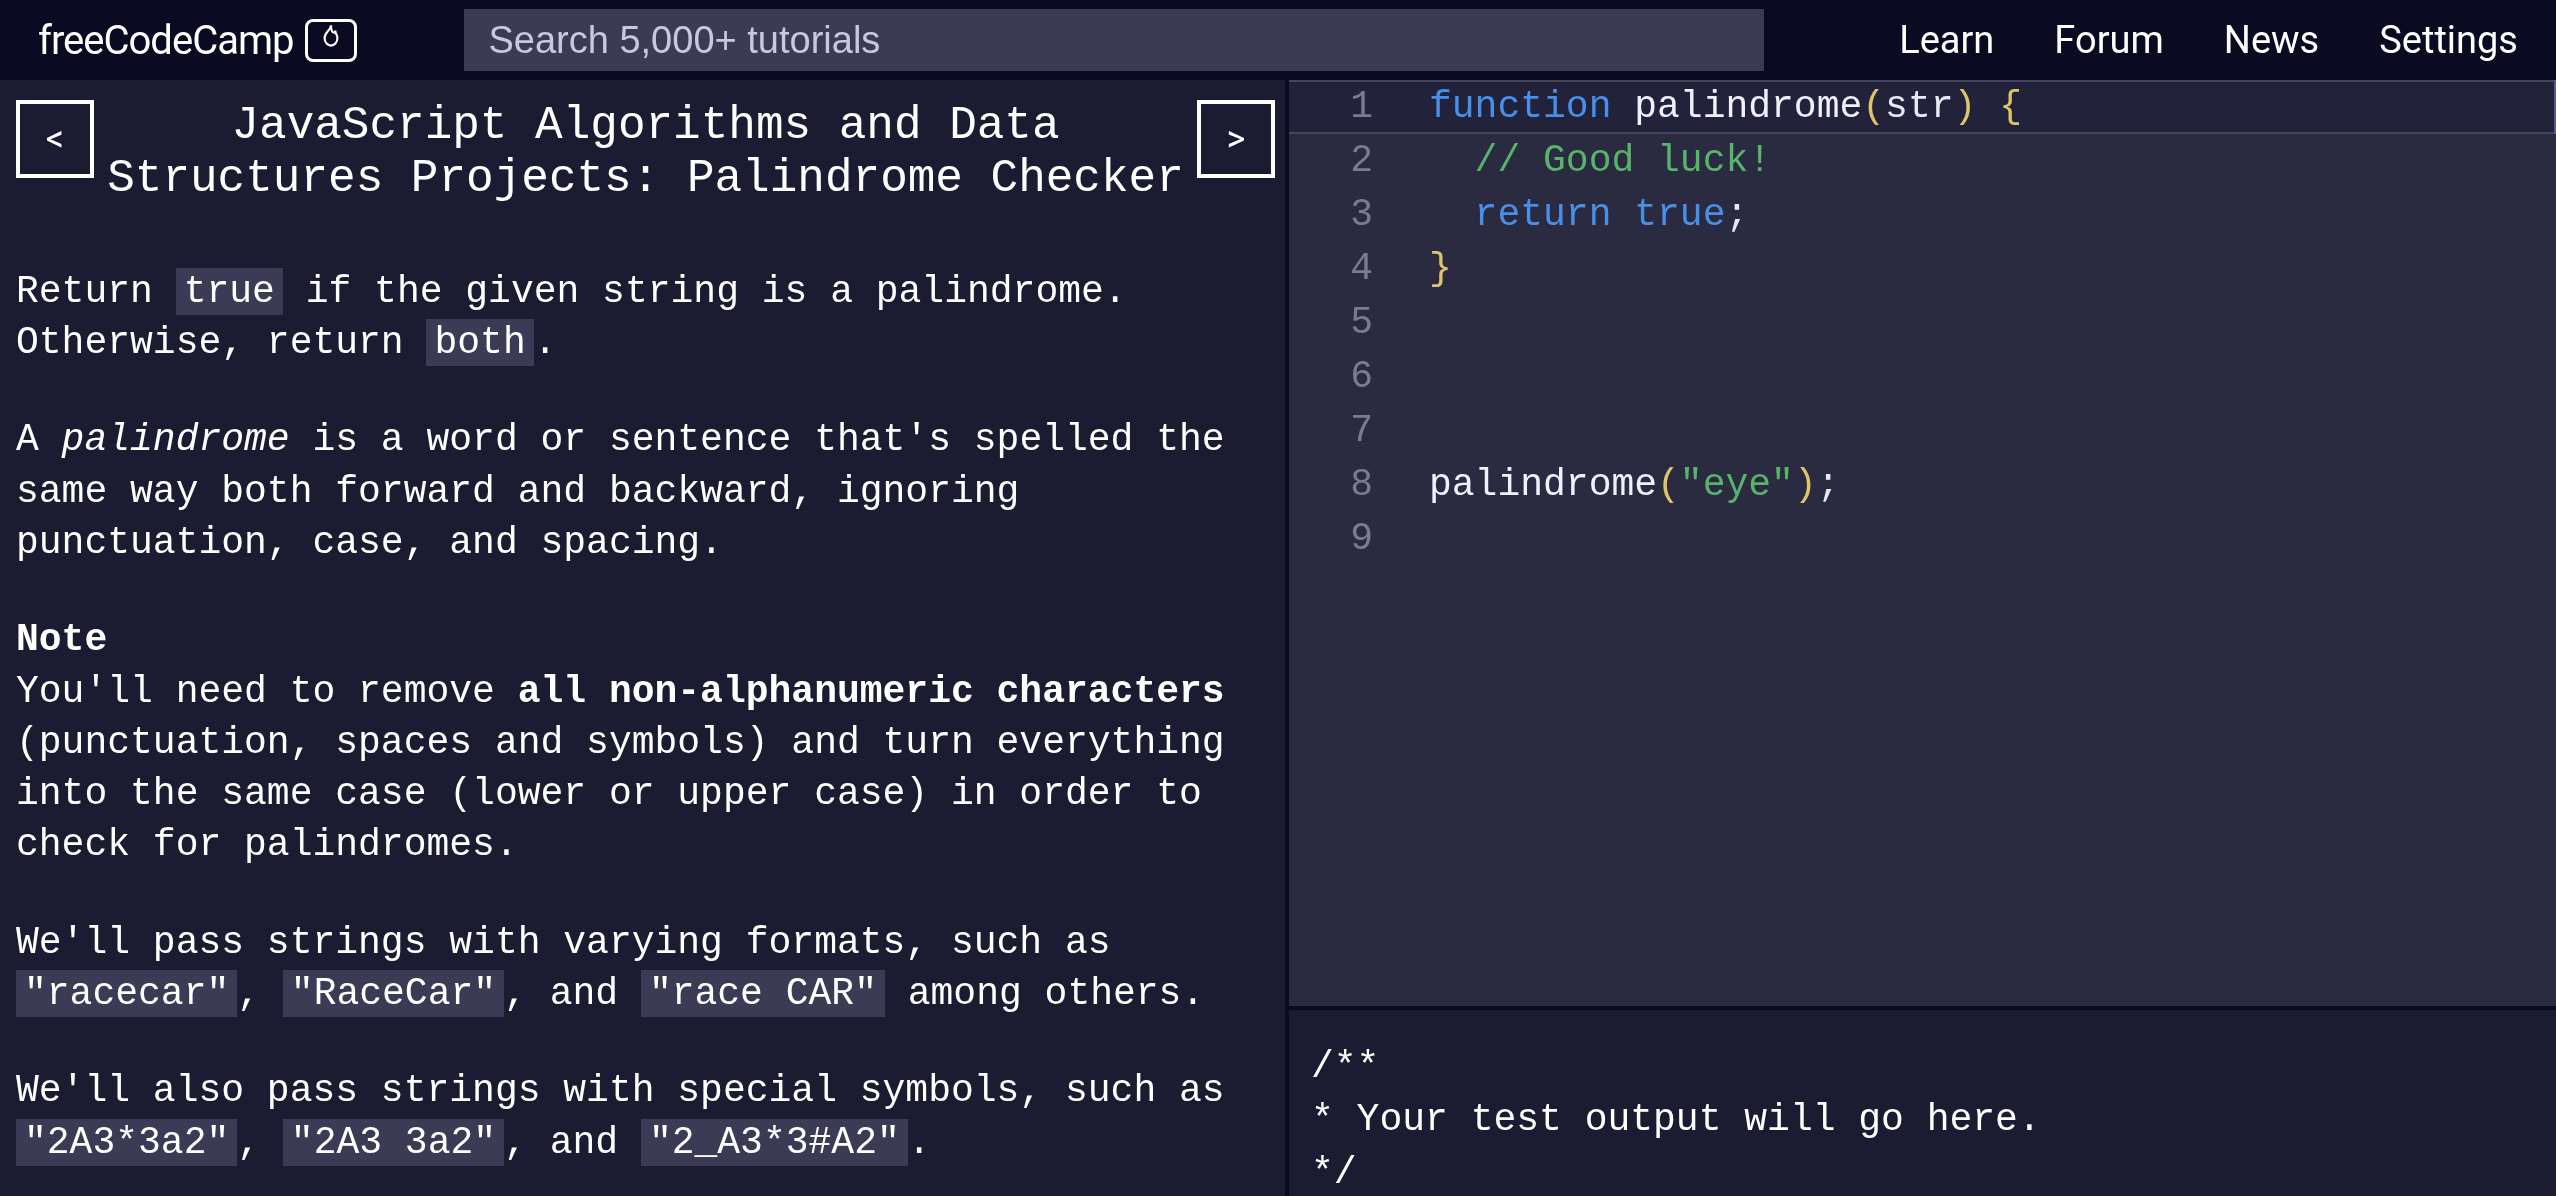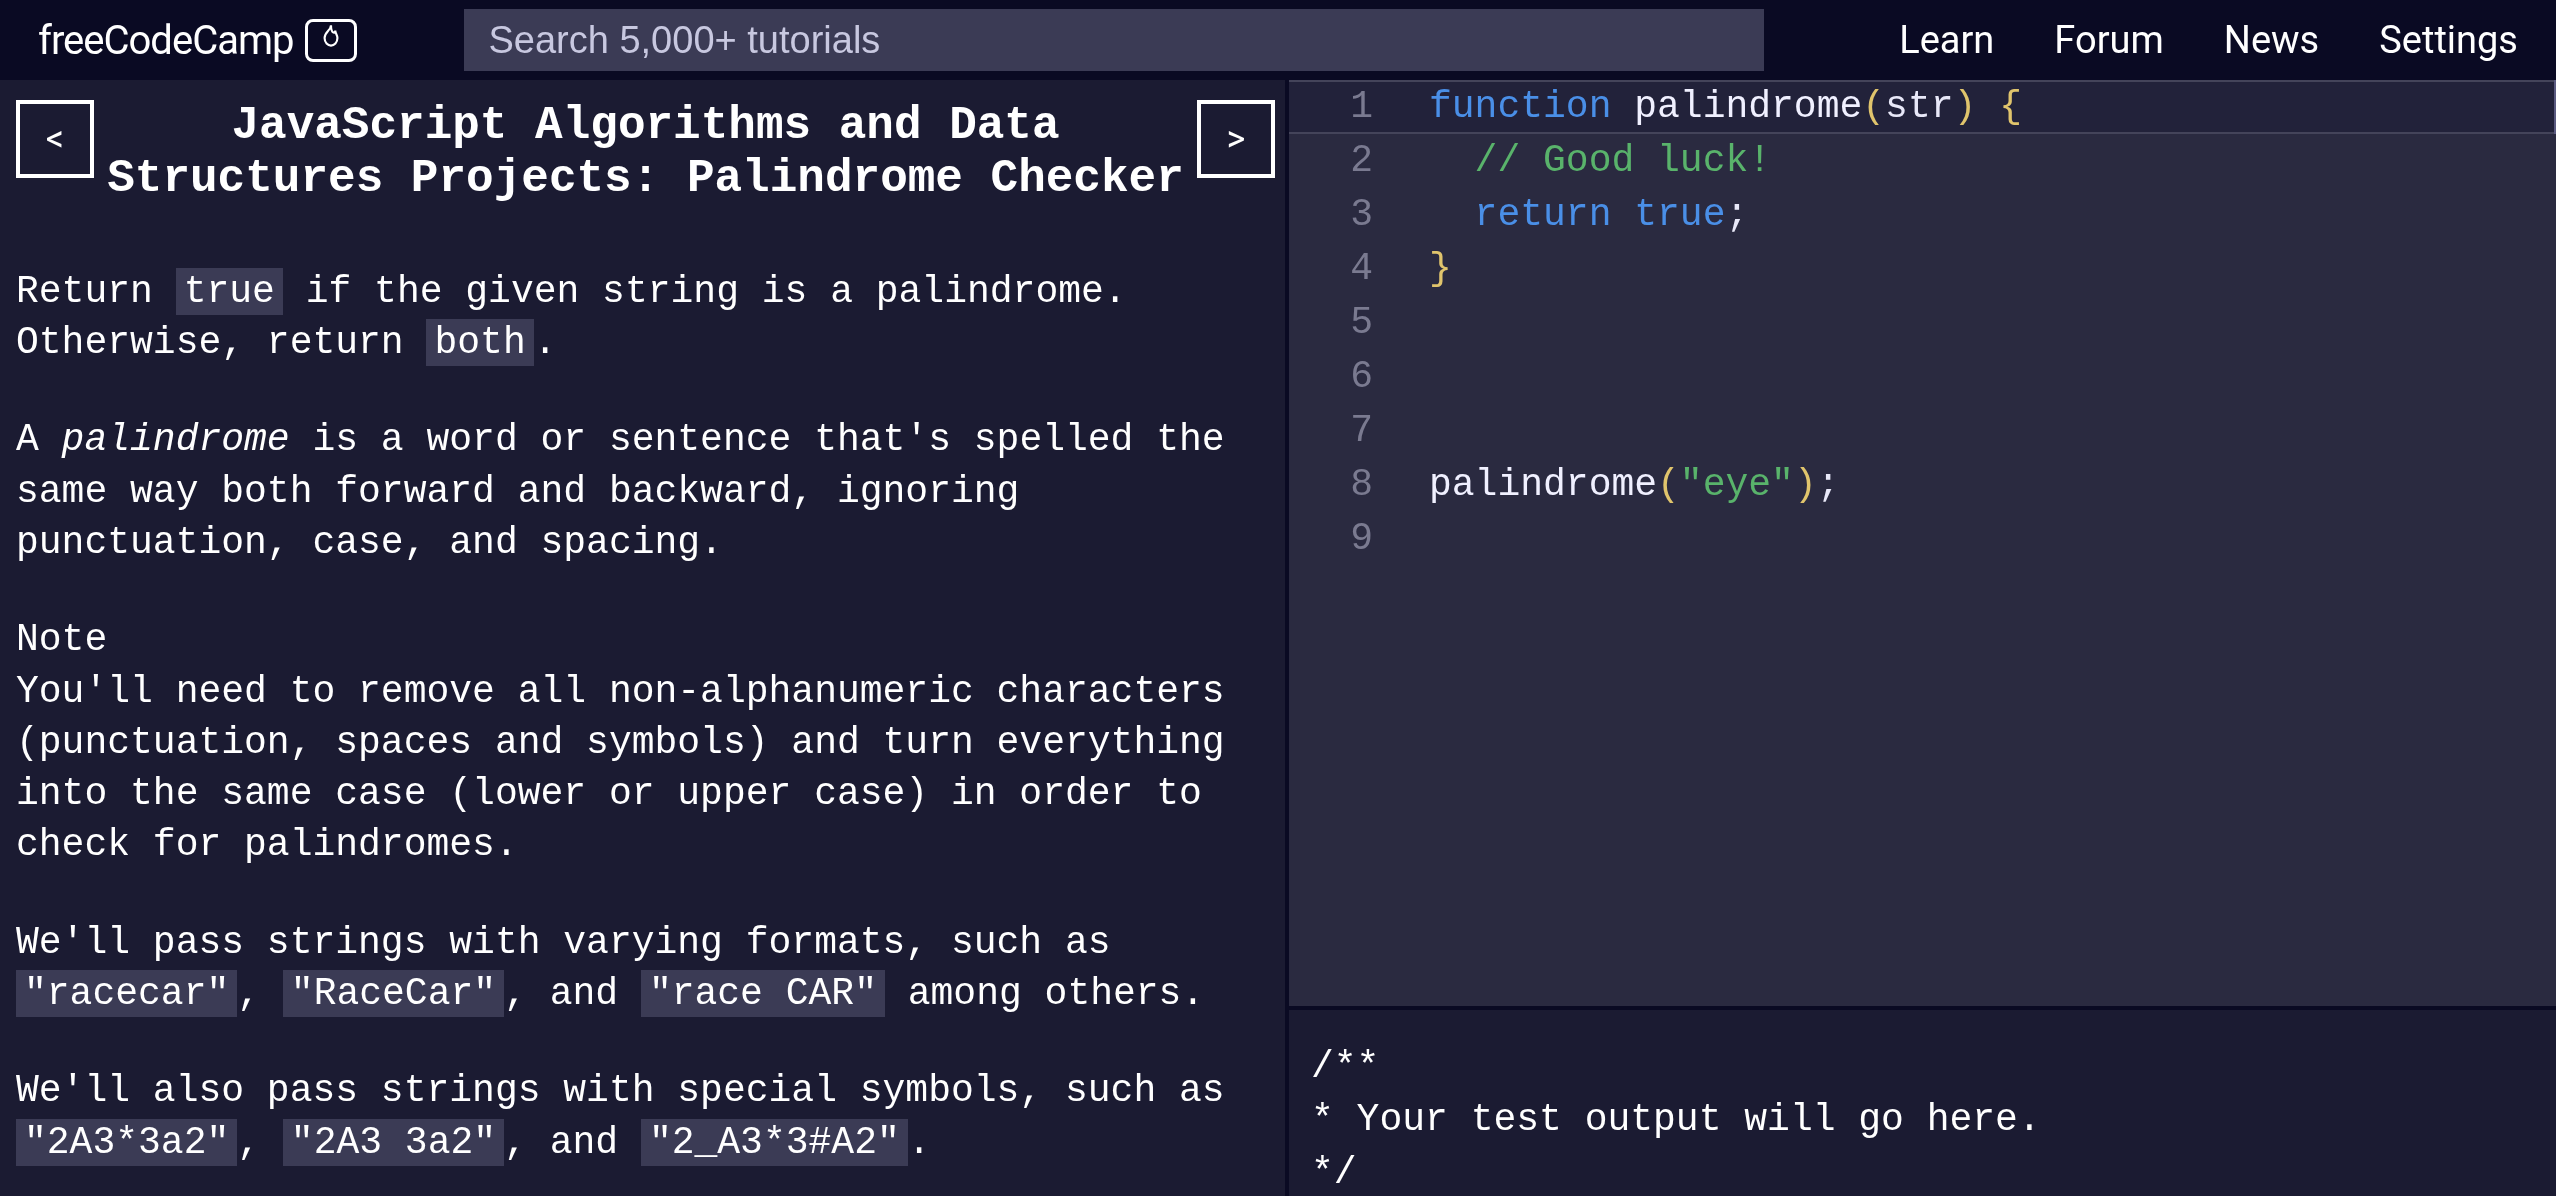--- a/index.html
+++ b/index.html
@@ -57,32 +57,32 @@
   .titlebar { display: flex; align-items: flex-start; justify-content: space-between; gap: 12px; margin-bottom: 60px; }
   .navbtn {
     width: 78px; height: 78px;
     border: 4px solid #fff; background: transparent; color: #fff;
     font-size: 36px; font-family: inherit; cursor: pointer;
     display: flex; align-items: center; justify-content: center;
   }
   .title {
     flex: 1; text-align: center;
     font-family: "SF Mono", Menlo, Consolas, "Courier New", monospace;
-    font-weight: 700; font-size: 46px; line-height: 1.15;
+    font-weight: 400; font-size: 46px; line-height: 1.15;
   }
 
   .desc { font-family: "SF Mono", Menlo, Consolas, "Courier New", monospace; font-size: 38px; line-height: 1.35; }
   .desc p { margin-bottom: 46px; }
   .desc code {
     background: #3b3b55;
     padding: 2px 8px;
     font-family: inherit;
   }
   .desc em { font-style: italic; }
-  .desc strong { font-weight: 400; }
+  .desc strong { font-weight: 700; }
 
   
   .editor {
     flex: 1; background: #2a2a40; overflow: auto;
     font-family: "SF Mono", Menlo, Consolas, "Courier New", monospace;
     font-size: 38px; line-height: 1.42;
   }
   .line { display: flex; white-space: pre; }
   .line.active { background: #22223a; box-shadow: inset -2px 0 0 #5a5a80, inset 0 -2px 0 #44445a, inset 0 2px 0 #44445a; }
   .gutter { width: 112px; text-align: right; color: #7a7a90; padding-right: 28px; user-select: none; }

